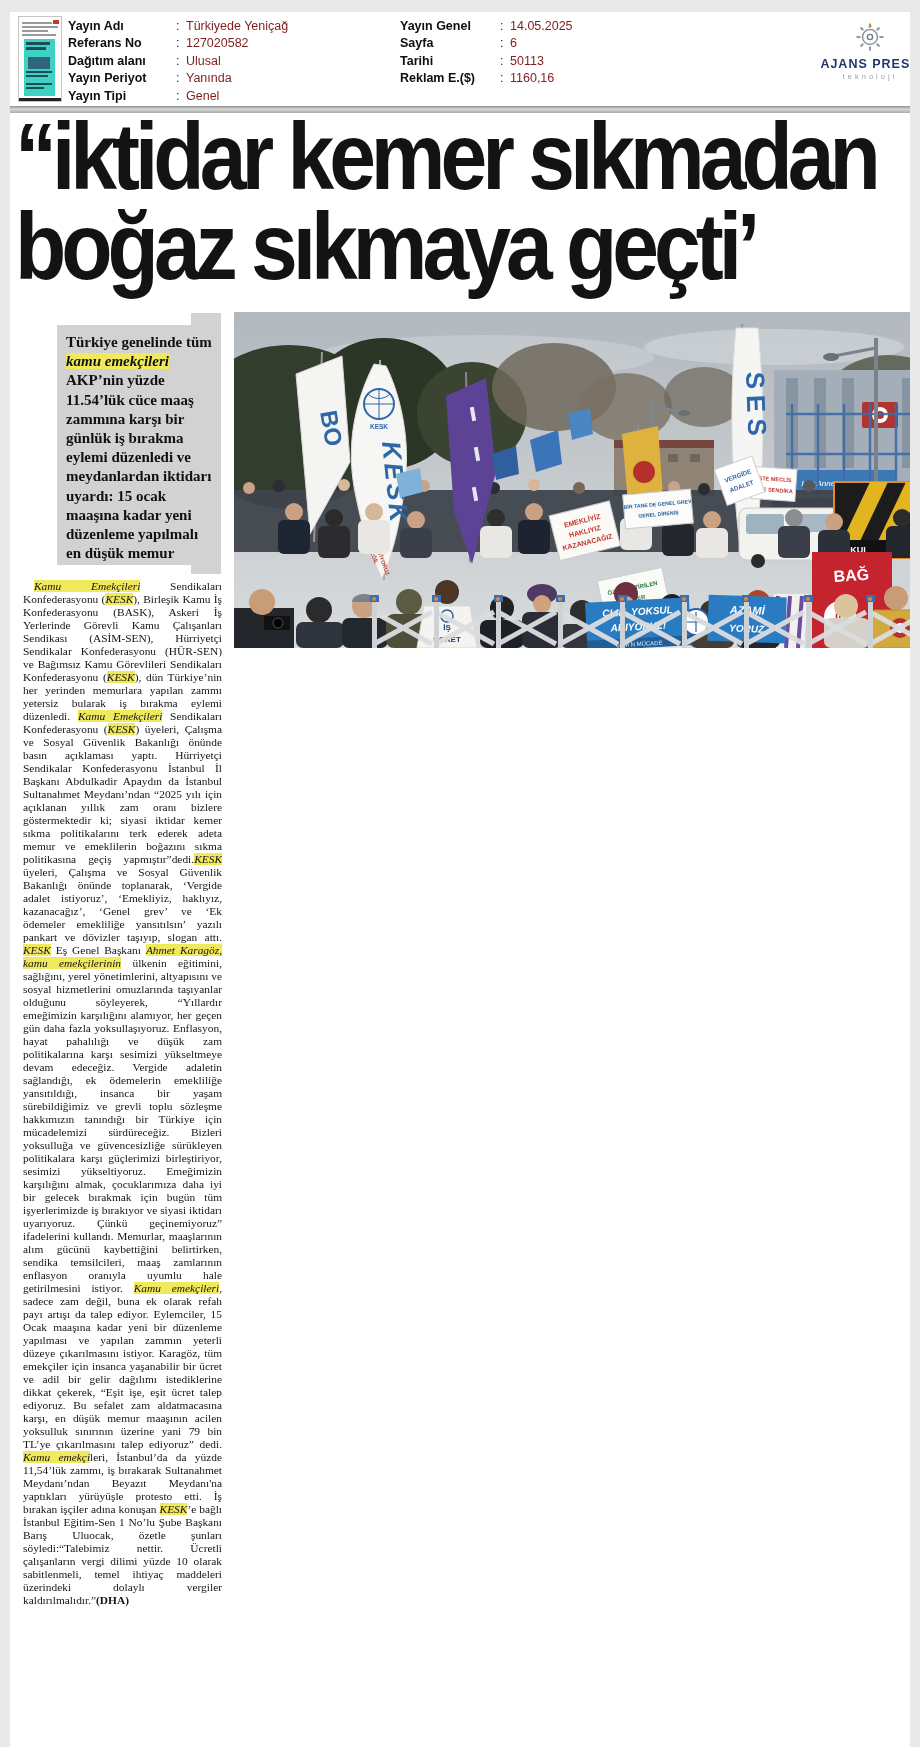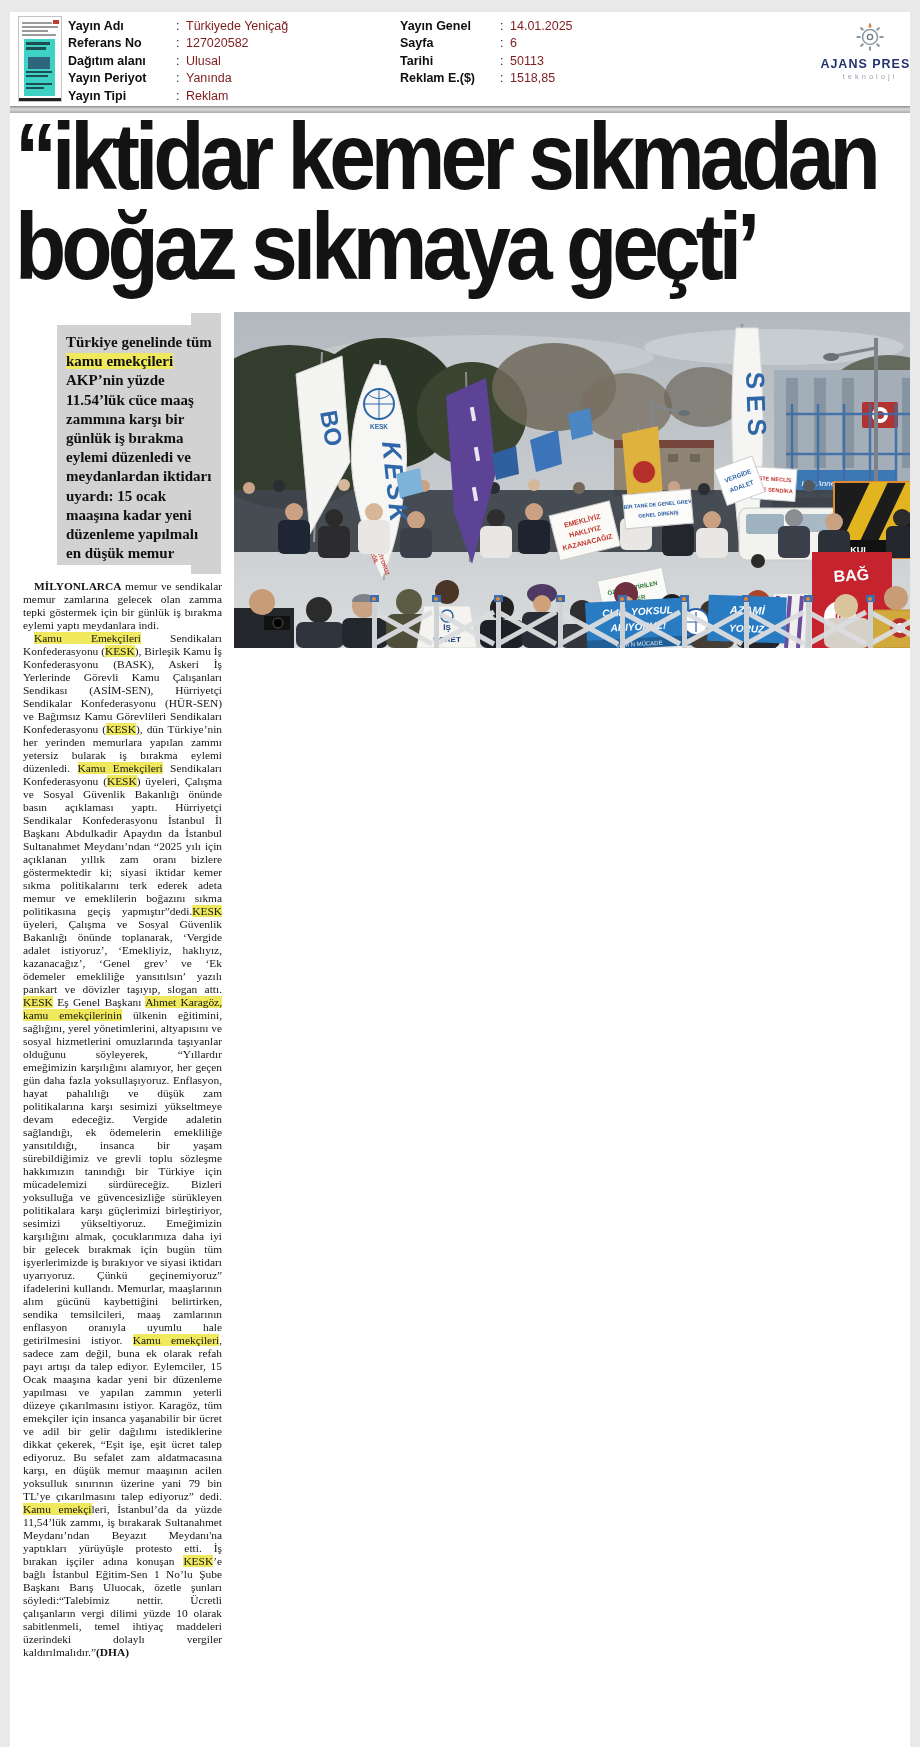--- a/index.html
+++ b/index.html
@@ -32,21 +32,21 @@
   
   .lead-shadow{position:absolute;left:181px;top:301px;width:30px;height:261px;background:#d2d2d2;}
   .leadbox{position:absolute;left:47px;top:313px;width:164px;height:240px;background:#d2d2d2;
            box-sizing:border-box;padding:8px 7px 6px 9px;overflow:hidden;
            font-family:"Liberation Serif",serif;font-weight:bold;font-size:15px;line-height:19.2px;color:#101010;}
   
   .article{position:absolute;left:13px;top:568px;width:199px;height:1174px;overflow:hidden;
            font-family:"Liberation Serif",serif;font-size:11.4px;line-height:13px;color:#141414;
            text-align:justify;}
   .article p{margin:0;text-indent:11px;}
-  .hl{background:#f0e95e;}
+  .hl{background:#f0e95e;font-style:italic;}
   .b{font-weight:bold;}
   
   .photo-wrap{position:absolute;left:224px;top:300px;width:694px;height:336px;overflow:hidden;background:#b9bec2;}
   .photo-wrap svg{display:block;}
   text{font-family:"Liberation Sans",sans-serif;}
 </style>
 </head>
 <body>
 
 <div class="page">
@@ -77,36 +77,36 @@
       <span class="sep">:</span>
       <span class="val">127020582</span>
     <span class="lab">Dağıtım alanı</span>
       <span class="sep">:</span>
       <span class="val">Ulusal</span>
     <span class="lab">Yayın Periyot</span>
       <span class="sep">:</span>
       <span class="val">Yanında</span>
     <span class="lab">Yayın Tipi</span>
       <span class="sep">:</span>
-      <span class="val">Reklam</span>
+      <span class="val">Genel</span>
   </div>
 
   <div class="fields rightcol">
     <span class="lab">Yayın Genel</span>
       <span class="sep">:</span>
-      <span class="val">14.01.2025</span>
+      <span class="val">14.05.2025</span>
     <span class="lab">Sayfa</span>
       <span class="sep">:</span>
       <span class="val">6</span>
     <span class="lab">Tarihi</span>
       <span class="sep">:</span>
       <span class="val">50113</span>
     <span class="lab">Reklam E.($)</span>
       <span class="sep">:</span>
-      <span class="val">1518,85</span>
+      <span class="val">1160,16</span>
   </div>
 
   <div class="logo">
     <svg class="icon" width="30" height="30" viewBox="0 0 30 30">
       <circle cx="15" cy="15" r="7.5" fill="none" stroke="#8f99a4" stroke-width="1.6"></circle>
       <circle cx="15" cy="15" r="2.6" fill="none" stroke="#6e7a86" stroke-width="1.4"></circle>
       <g stroke="#8f99a4" stroke-width="2">
         <line x1="15" y1="1.5" x2="15" y2="5.5"></line>
           <line x1="15" y1="24.5" x2="15" y2="28.5"></line>
         <line x1="1.5" y1="15" x2="5.5" y2="15"></line>
@@ -126,21 +126,20 @@
 
   <div class="headline">
     <div>“iktidar kemer sıkmadan</div>
     <div>boğaz sıkmaya geçti’</div>
   </div>
 
   <div class="lead-shadow"></div>
   <div class="leadbox"><span>Türkiye genelinde tüm </span><span class="hl">kamu emekçileri</span><span> AKP’nin yüzde 11.54’lük cüce maaş zammına karşı bir günlük iş bırakma eylemi düzenledi ve meydanlardan iktidarı uyardı: 15 ocak maaşına kadar yeni düzenleme yapılmalı en düşük memur maaşı acilen yoksulluk sınırının üzerine 79 bin TL’ye çıkarılmalı</span></div>
 
   <div class="article">
-    <p><span class="b">MİLYONLARCA</span><span> memur ve sendikalar memur zamlarına gelecek olan zamma tepki göstermek için bir günlük iş bırakma eylemi yaptı meydanlara indi.</span></p>
     <p><span class="hl">Kamu Emekçileri</span><span> Sendikaları Konfederasyonu (</span><span class="hl">KESK</span><span>), Birleşik Kamu İş Konfederasyonu (BASK), Askeri İş Yerlerinde Görevli Kamu Çalışanları Sendikası (ASİM-SEN), Hürriyetçi Sendikalar Konfederasyonu (HÜR-SEN) ve Bağımsız Kamu Görevlileri Sendikaları Konfederasyonu (</span><span class="hl">KESK</span><span>), dün Türkiye’nin her yerinden memurlara yapılan zammı yetersiz bularak iş bırakma eylemi düzenledi. </span><span class="hl">Kamu Emekçileri</span><span> Sendikaları Konfederasyonu (</span><span class="hl">KESK</span><span>) üyeleri, Çalışma ve Sosyal Güvenlik Bakanlığı önünde basın açıklaması yaptı. Hürriyetçi Sendikalar Konfederasyonu İstanbul İl Başkanı Abdulkadir Apaydın da İstanbul Sultanahmet Meydanı’ndan “2025 yılı için açıklanan yıllık zam oranı bizlere göstermektedir ki; siyasi iktidar kemer sıkma politikalarını terk ederek adeta memur ve emeklilerin boğazını sıkma politikasına geçiş yapmıştır”dedi.</span><span class="hl">KESK</span><span> üyeleri, Çalışma ve Sosyal Güvenlik Bakanlığı önünde toplanarak, ‘Vergide adalet istiyoruz’, ‘Emekliyiz, haklıyız, kazanacağız’, ‘Genel grev’ ve ‘Ek ödemeler emekliliğe yansıtılsın’ yazılı pankart ve dövizler taşıyıp, slogan attı. </span><span class="hl">KESK</span><span> Eş Genel Başkanı </span><span class="hl">Ahmet Karagöz, kamu emekçilerinin</span><span> ülkenin eğitimini, sağlığını, yerel yönetimlerini, altyapısını ve sosyal hizmetlerini omuzlarında taşıyanlar olduğunu söyleyerek, “Yıllardır emeğimizin karşılığını alamıyor, her geçen gün daha fazla yoksullaşıyoruz. Enflasyon, hayat pahalılığı ve düşük zam politikalarına karşı sesimizi yükseltmeye devam edeceğiz. Vergide adaletin sağlandığı, ek ödemelerin emekliliğe yansıtıldığı, insanca bir yaşam sürebildiğimiz ve grevli toplu sözleşme hakkımızın tanındığı bir Türkiye için mücadelemizi sürdüreceğiz. Bizleri yoksulluğa ve güvencesizliğe sürükleyen politikalara karşı güçlerimizi birleştiriyor, sesimizi yükseltiyoruz. Emeğimizin karşılığını almak, çocuklarımıza daha iyi bir gelecek bırakmak için bugün tüm işyerlerimizde iş bırakıyor ve siyasi iktidarı uyarıyoruz. Çünkü geçinemiyoruz” ifadelerini kullandı. Memurlar, maaşlarının alım gücünü kaybettiğini belirtirken, sendika temsilcileri, maaş zamlarının enflasyon oranıyla uyumlu hale getirilmesini istiyor. </span><span class="hl">Kamu emekçileri</span><span>, sadece zam değil, buna ek olarak refah payı artışı da talep ediyor. Eylemciler, 15 Ocak maaşına kadar yeni bir düzenleme yapılması ve yapılan zammın yeterli düzeye çıkarılmasını istiyor. Karagöz, tüm emekçiler için insanca yaşanabilir bir ücret ve adil bir gelir dağılımı istediklerine dikkat çekerek, “Eşit işe, eşit ücret talep ediyoruz. Bu sefalet zam aldatmacasına karşı, en düşük memur maaşının acilen yoksulluk sınırının üzerine yani 79 bin TL’ye çıkarılmasını talep ediyoruz” dedi. </span><span class="hl">Kamu emekçi</span><span>leri, İstanbul’da da yüzde 11,54’lük zammı, iş bırakarak Sultanahmet Meydanı’ndan Beyazıt Meydanı'na yaptıkları yürüyüşle protesto etti. İş bırakan işçiler adına konuşan </span><span class="hl">KESK</span><span>’e bağlı İstanbul Eğitim-Sen 1 No’lu Şube Başkanı Barış Uluocak, özetle şunları söyledi:“Talebimiz nettir. Ücretli çalışanların vergi dilimi yüzde 10 olarak sabitlenmeli, temel ihtiyaç maddeleri üzerindeki dolaylı vergiler kaldırılmalıdır.”</span><span class="b">(DHA)</span></p>
   </div>
 
   <div class="photo-wrap">
   <svg width="694" height="336" viewBox="0 0 694 336">
     <defs>
       <linearGradient id="sky" x1="0" y1="0" x2="0" y2="1">
         <stop offset="0" stop-color="#b2b8be"></stop>
             <stop offset="1" stop-color="#d9dcdd"></stop>
       </linearGradient>

